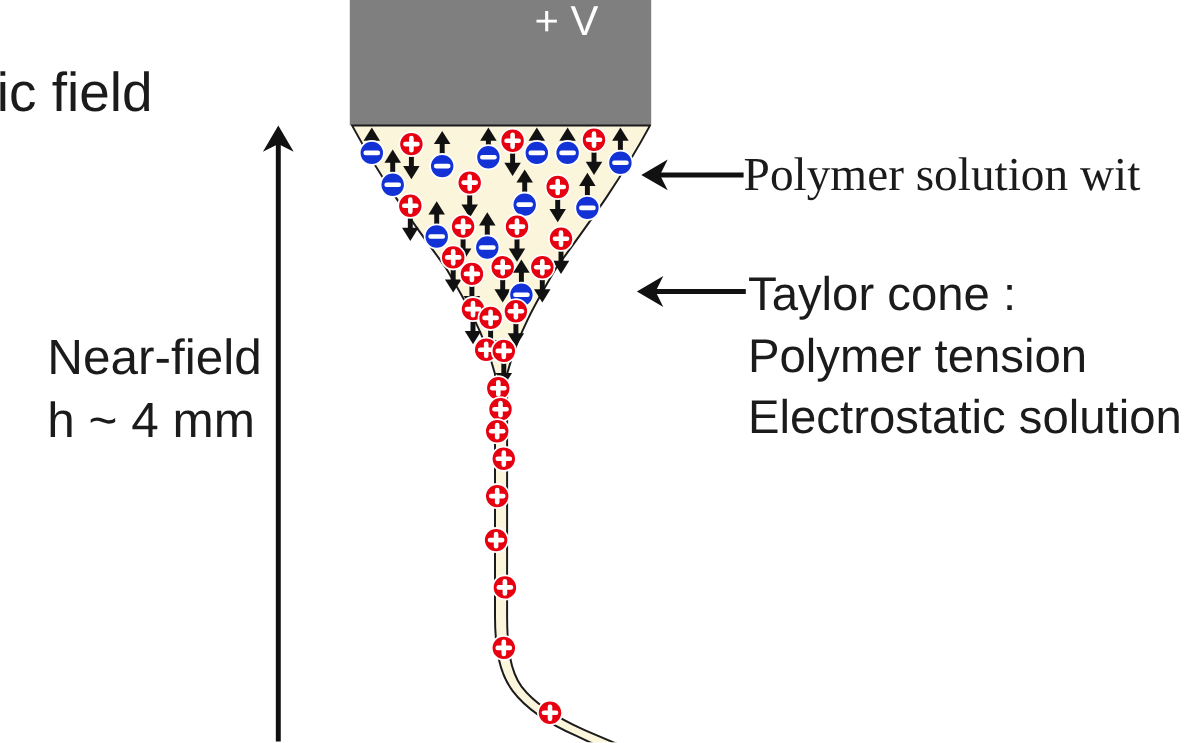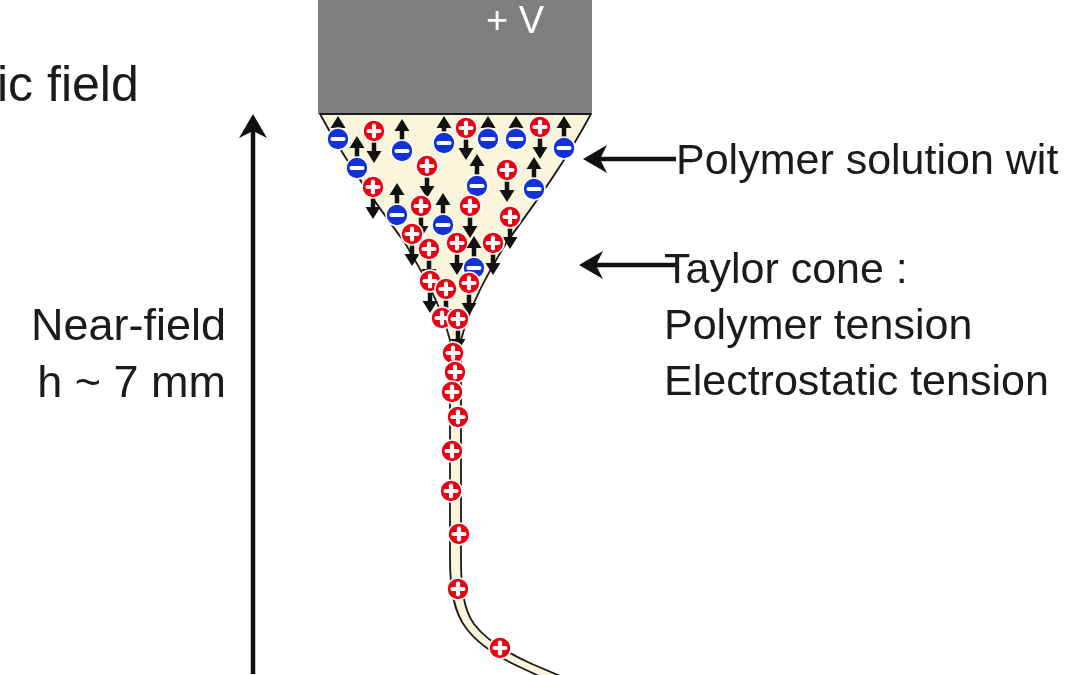--- a/index.html
+++ b/index.html
@@ -3,24 +3,24 @@
 <meta charset="utf-8">
 <style>
   html,body{margin:0;padding:0;background:#fff;}
   .stage{
     position:relative;width:1080px;height:675px;background:#ffffff;
     overflow:hidden;font-family:"Liberation Sans",sans-serif;color:#1b1b1b;
   }
   .stage svg{position:absolute;left:0;top:0;}
   .lbl{position:absolute;white-space:nowrap;line-height:1.16;}
   .lbl-electric-field{left:-3px;top:55px;font-size:50px;}
-  .lbl-near-field{left:31px;top:296px;font-size:45px;line-height:57px;text-align:right;}
+  .lbl-near-field{left:43px;top:296px;font-size:45px;line-height:57px;}
   .lbl-voltage{left:486px;top:-2px;font-size:38px;color:#ffffff;}
-  .lbl-polymer{left:676px;top:135px;font-size:43px;}
-  .lbl-taylor{left:664px;top:240px;font-size:43px;line-height:56px;}
+  .lbl-polymer{left:676px;top:135px;font-size:43px;font-family:Liberation Serif, serif;}
+  .lbl-taylor{left:680px;top:240px;font-size:43px;line-height:56px;}
 </style>
 </head>
 <body>
 
 <div class="stage">
 
   <svg id="scene" width="1080" height="675" viewBox="0 0 1080 675">
 
     <rect x="318" y="0" width="274" height="114" fill="#7f7f7f"></rect>
 
@@ -356,26 +356,26 @@
     <g>
       <line x1="678" y1="265" x2="594" y2="265" stroke="#111" stroke-width="4.5"></line>
       <path d="M 579,265 L 603,251 L 596,265 L 603,279 Z" fill="#111"></path>
     </g>
   </svg>
 
   <div class="lbl lbl-electric-field">ic field</div>
 
   <div class="lbl lbl-near-field">
     <div>Near-field</div>
-    <div>h ~ 7 mm</div>
+    <div>h ~ 4 mm</div>
   </div>
 
   <div class="lbl lbl-voltage">+ V</div>
 
   <div class="lbl lbl-polymer">Polymer solution wit</div>
 
   <div class="lbl lbl-taylor">
     <div>Taylor cone :</div>
     <div>Polymer tension</div>
-    <div>Electrostatic tension</div>
+    <div>Electrostatic solution</div>
   </div>
 
 </div>
 
 </body></html>

